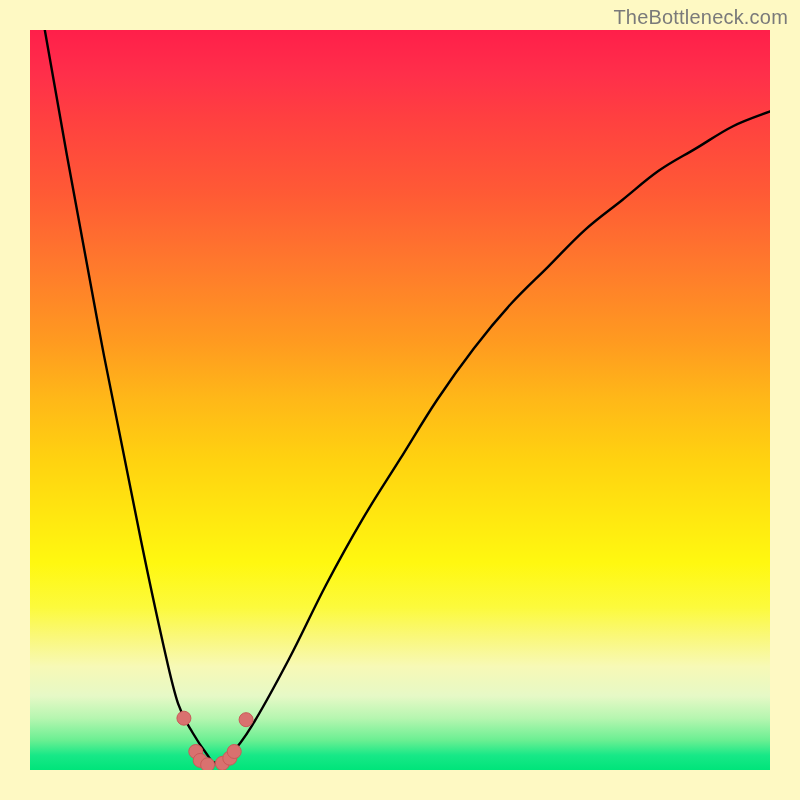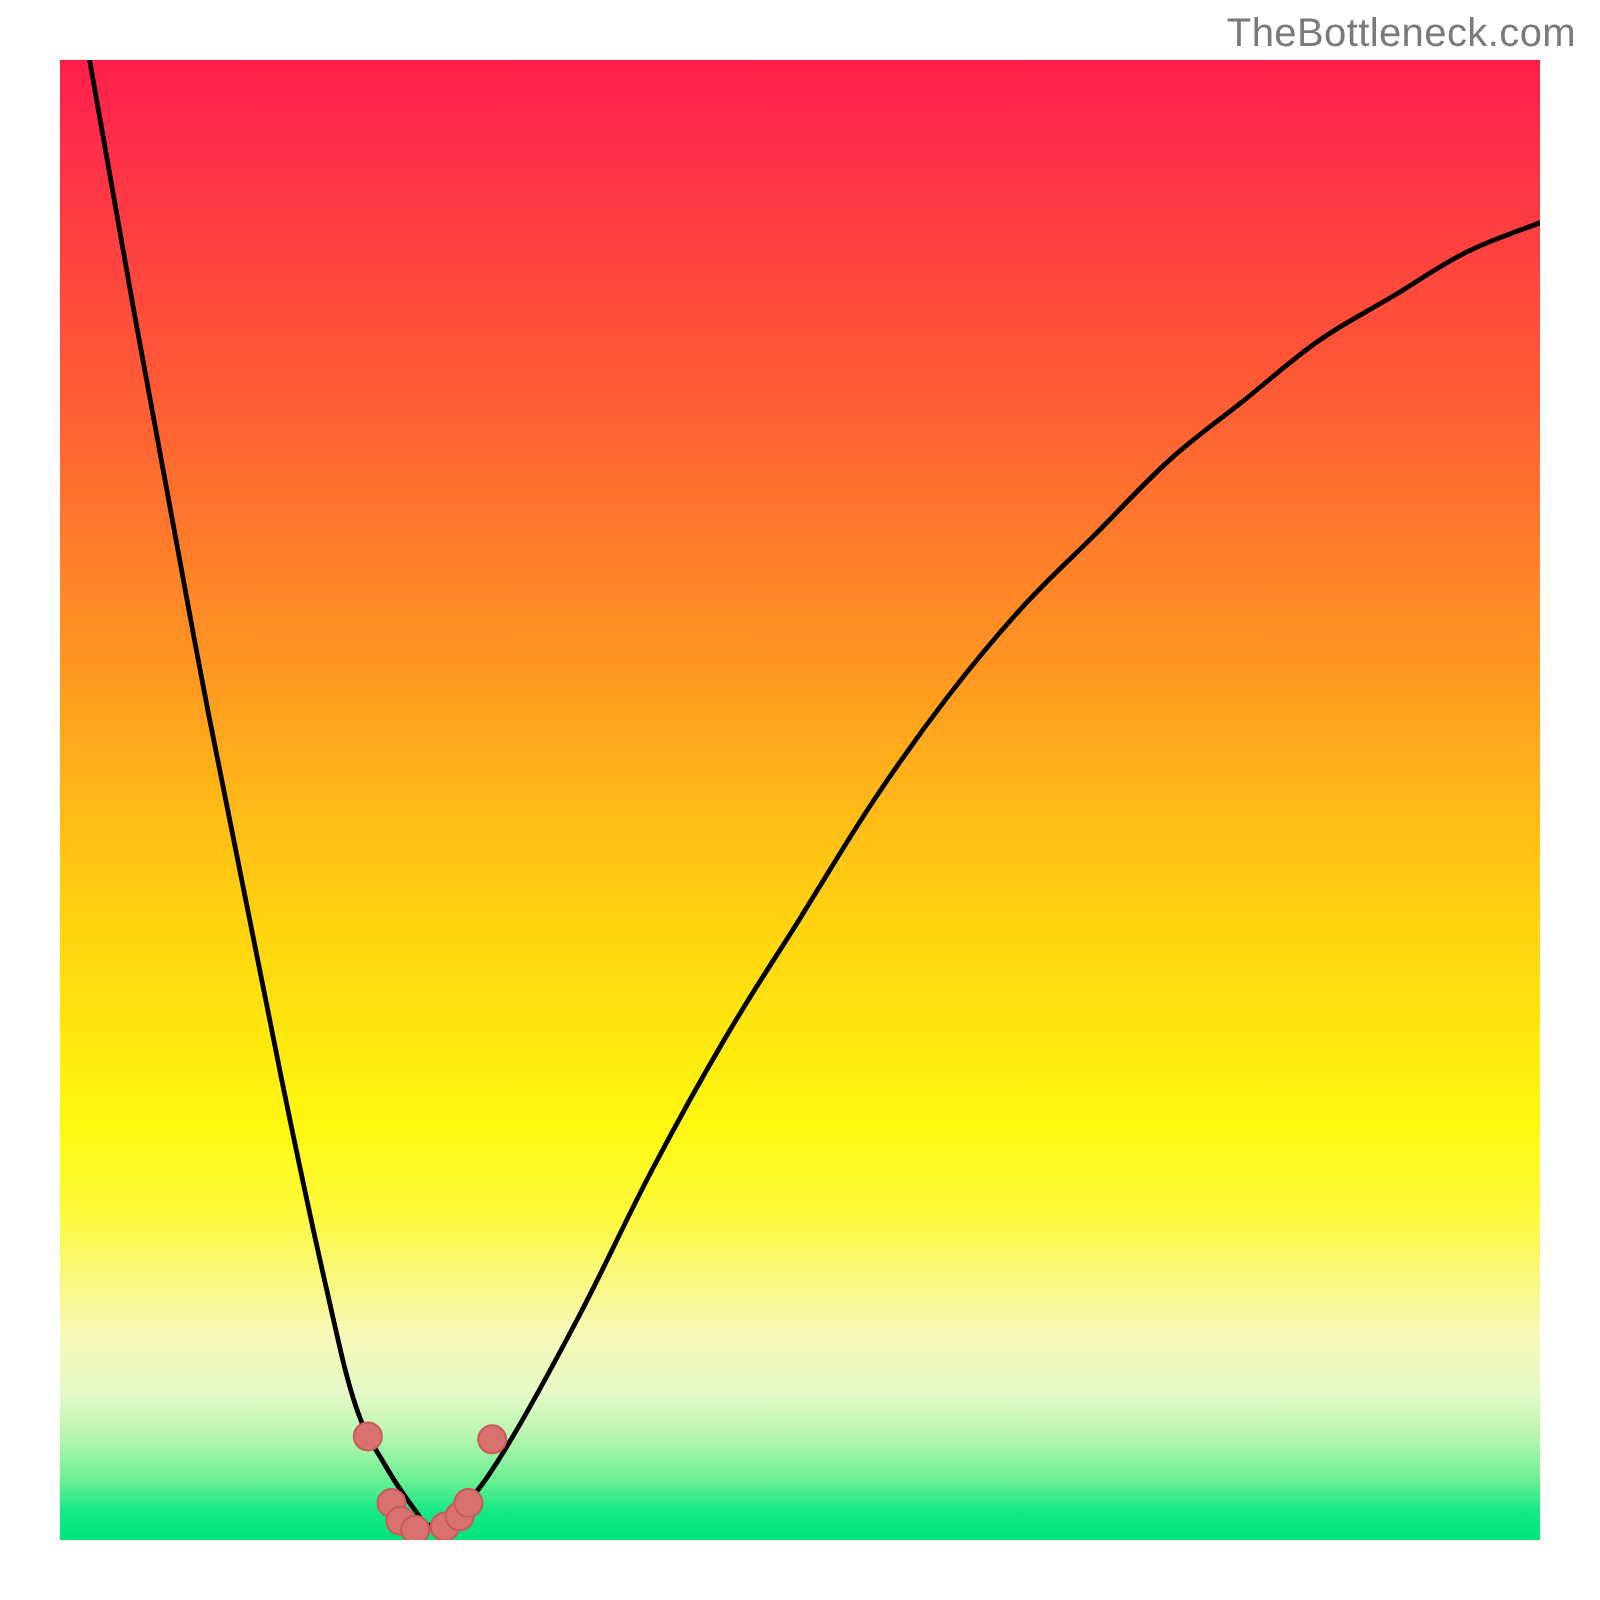--- a/index.html
+++ b/index.html
@@ -10,21 +10,21 @@
     background: #000;
     overflow: hidden;
     font-family: Arial, Helvetica, sans-serif;
   }
   .frame {
     position: absolute;
     top: 0;
     left: 0;
     width: 800px;
     height: 800px;
-    background: #ffffff;
+    background: #fef9c3;
   }
   .plot-area {
     position: absolute;
     top: 30px;
     left: 30px;
     width: 740px;
     height: 740px;
     overflow: hidden;
   }
   .gradient {

